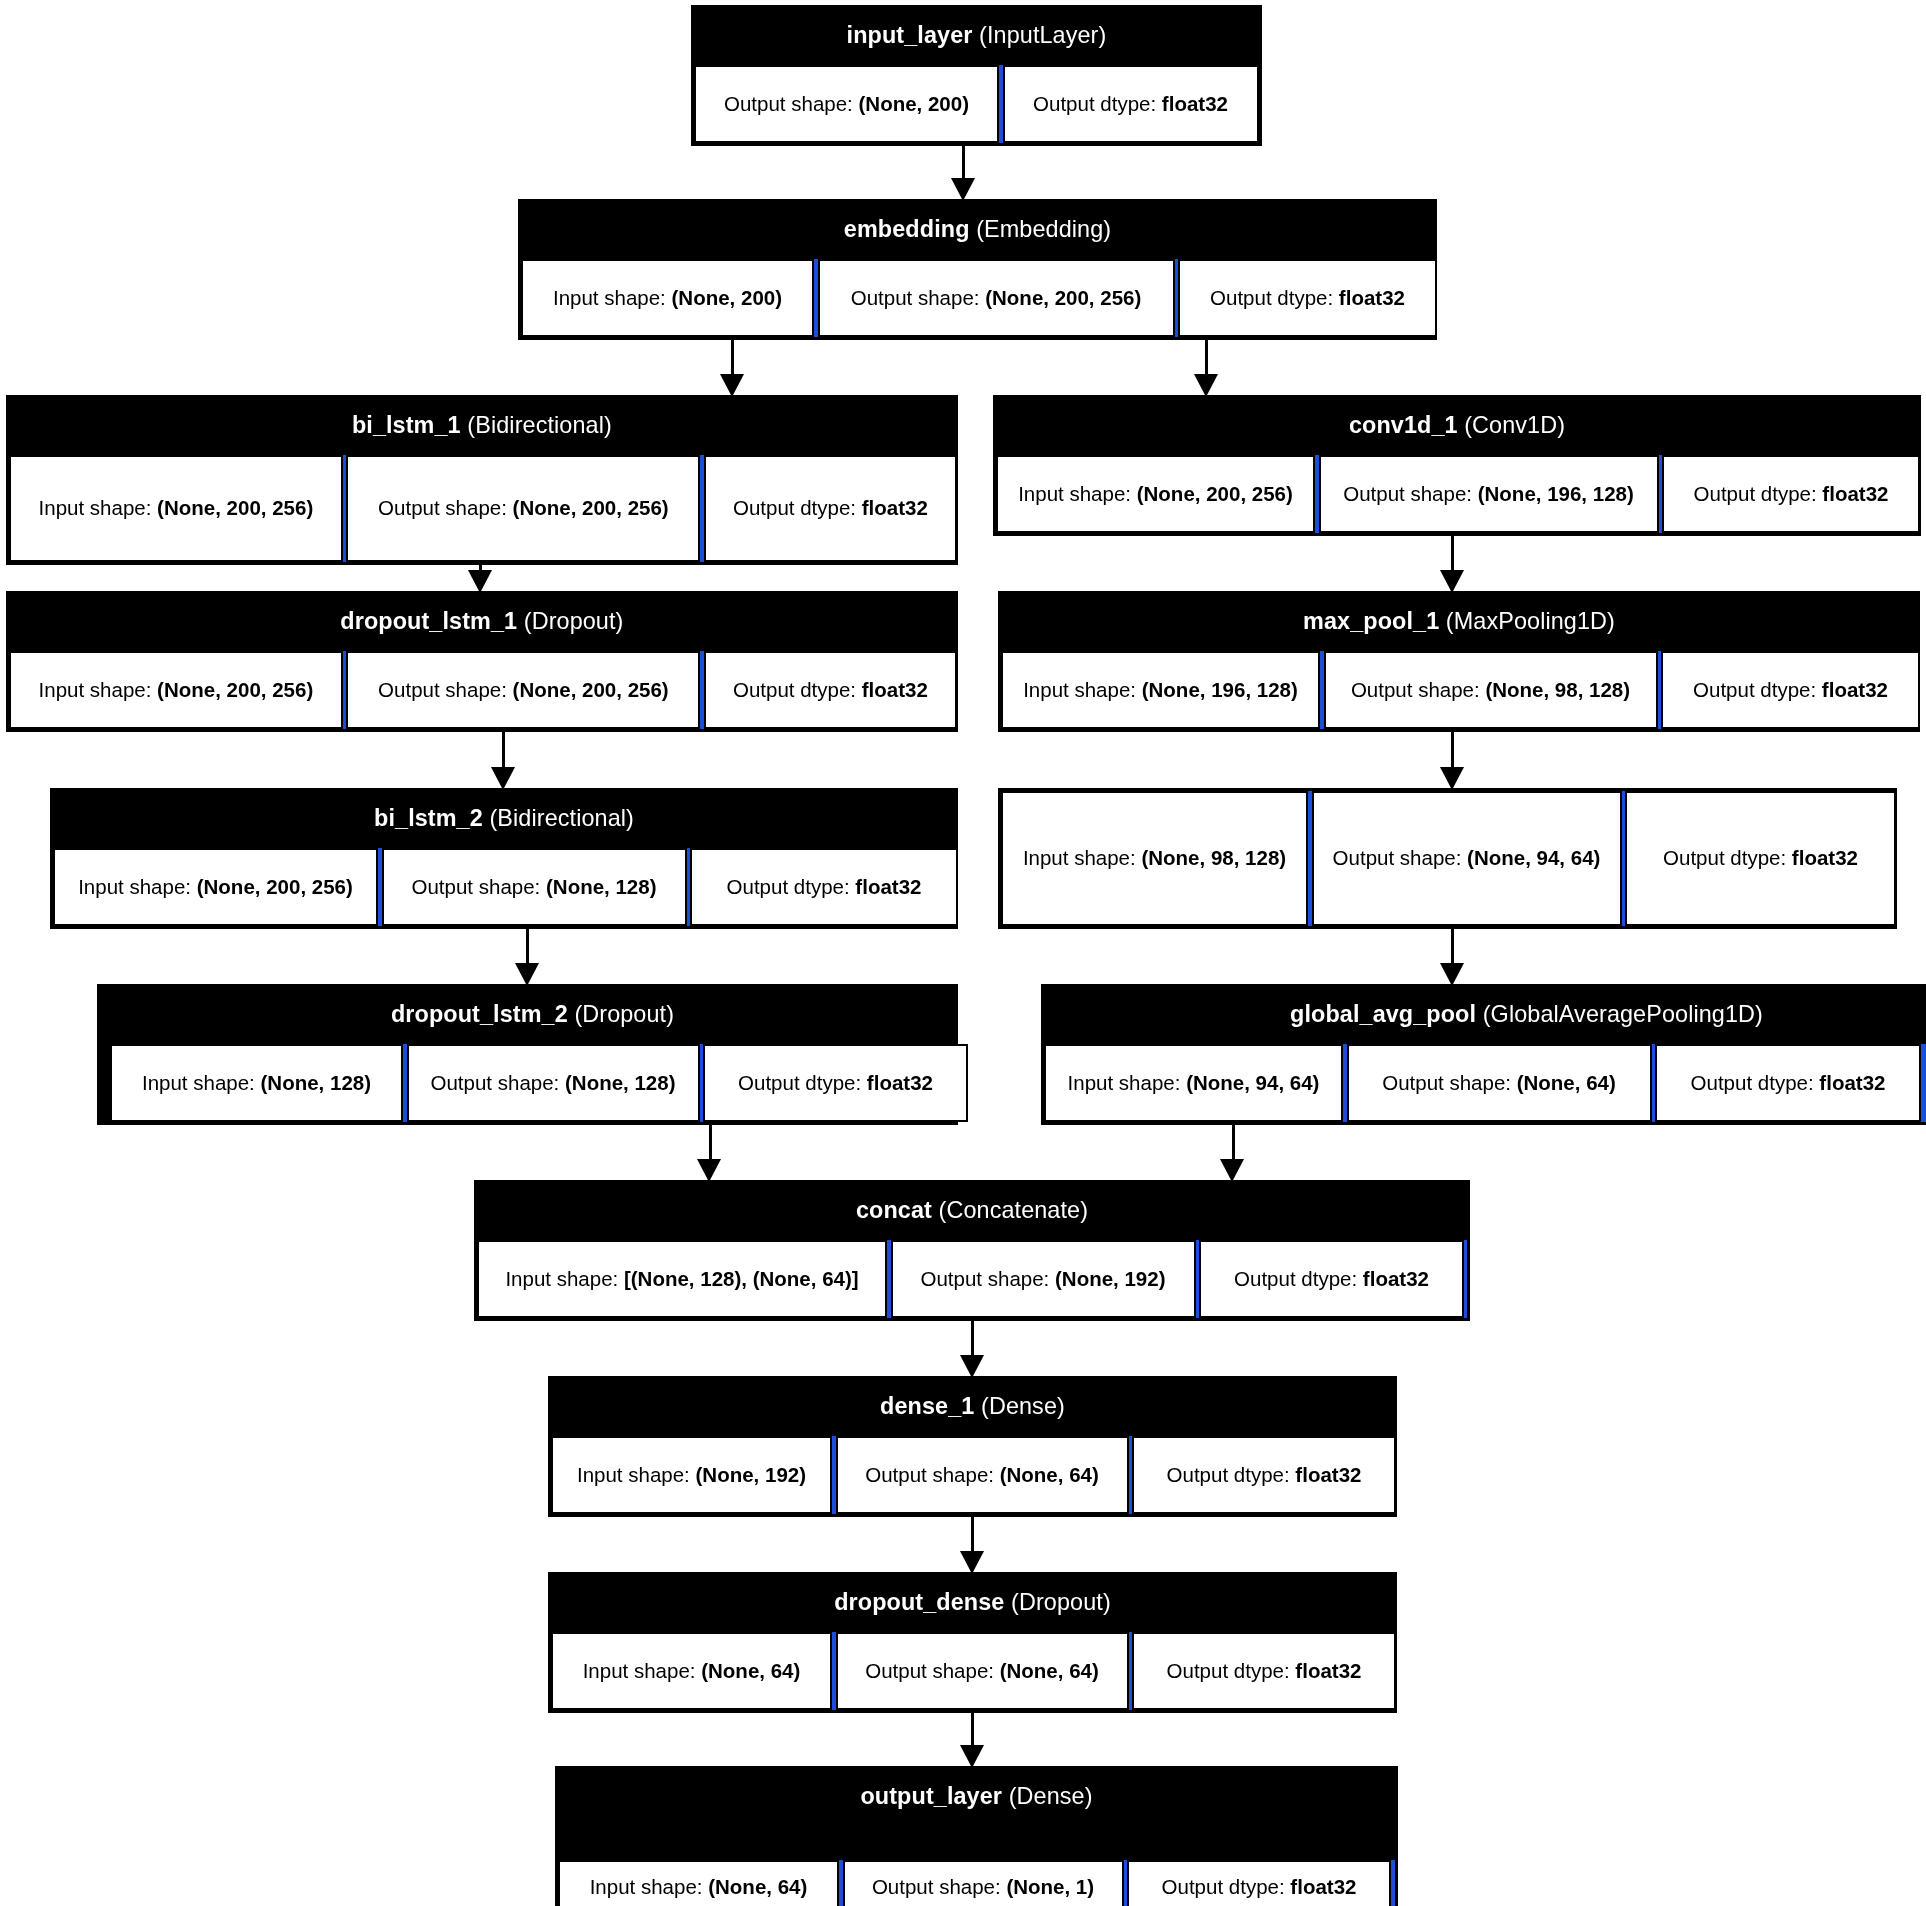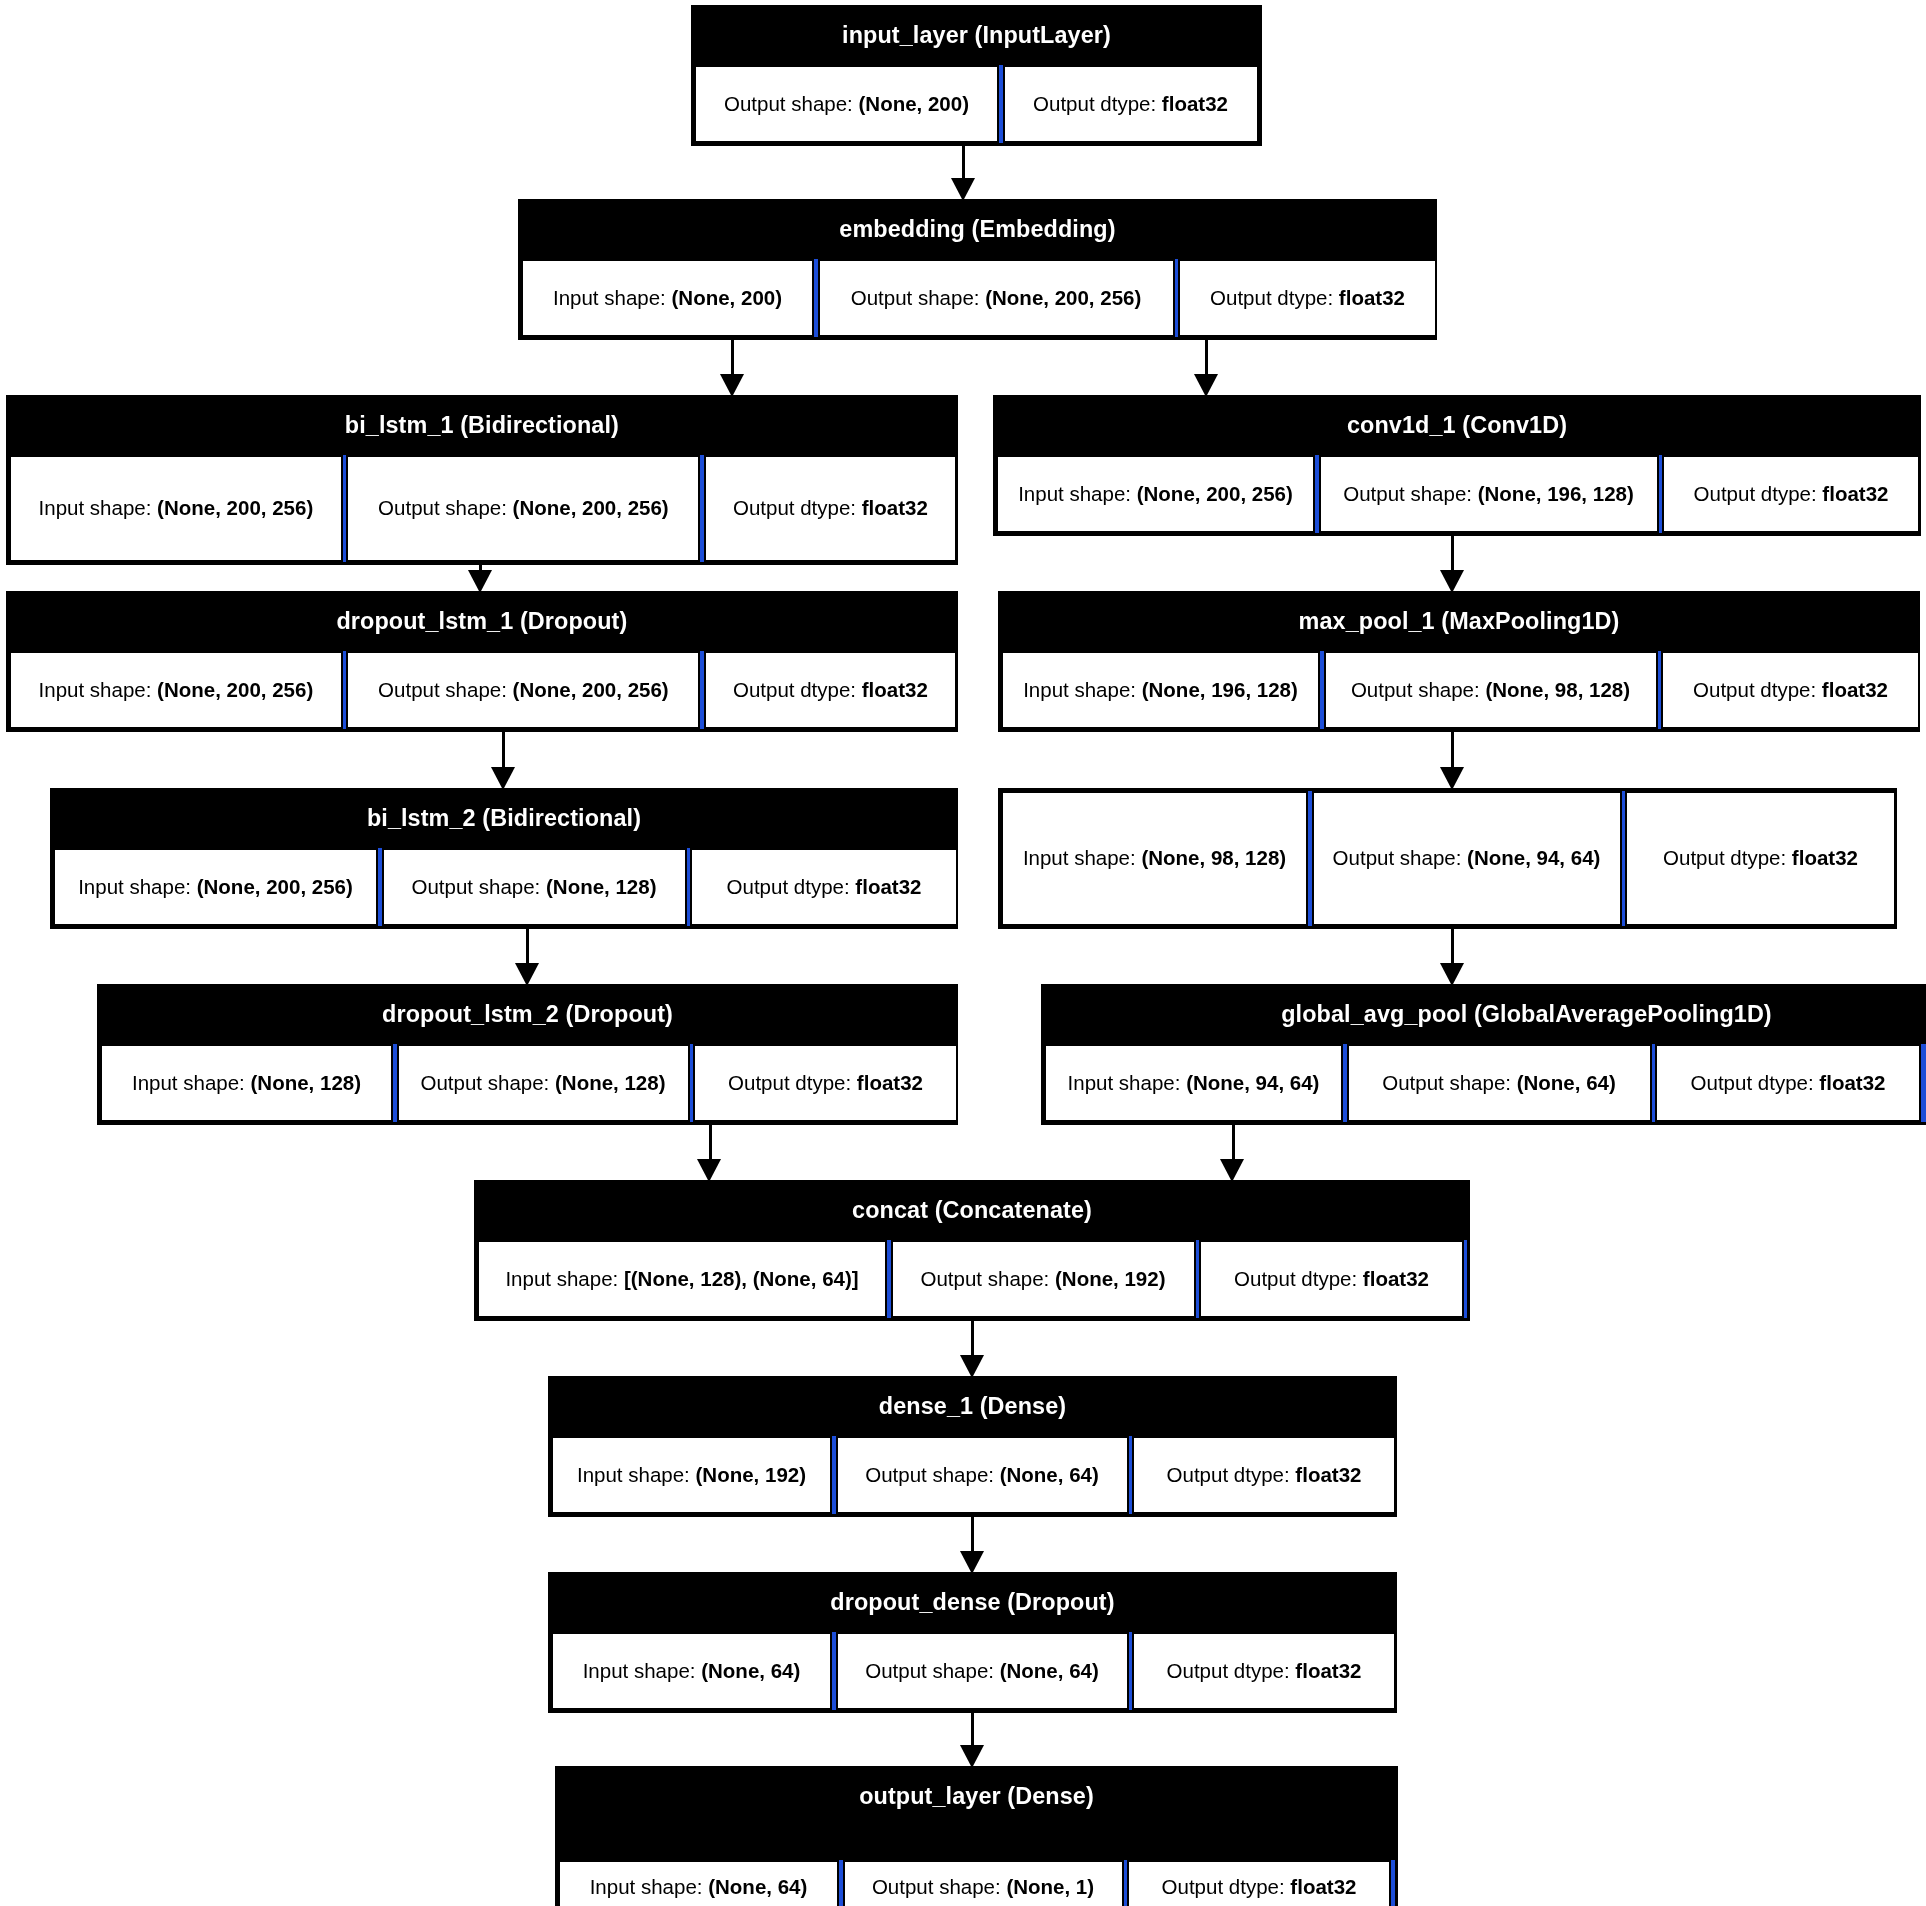--- a/index.html
+++ b/index.html
@@ -32,21 +32,21 @@
     font-size: 23.4px;
     line-height: 1.0;
     padding: 16.4px 5.9px 17.6px 5.9px;
     white-space: nowrap;
     letter-spacing: 0.1px;
   }
   .node-title .nm {
     font-weight: bold;
   }
   .node-title .cls {
-    font-weight: bold;
+    font-weight: normal;
   }
 
   .node-cells {
     display: flex;
     flex-direction: row;
     flex: 1 1 auto;
     background: #1d4ed8;
     gap: 3.5px;
     padding: 0 0 0 0;
   }
@@ -172,21 +172,21 @@
           <div class="cell" style="width: 268px;"><span class="lab">Output dtype:</span>&nbsp;<span class="val">float32</span></div>
         </div>
       </div>
       <div class="node" style="left: 998px; top: 788px; width: 899px; height: 141px;">
         <div class="node-cells">
           <div class="cell" style="width: 307px;"><span class="lab">Input shape:</span>&nbsp;<span class="val">(None, 98, 128)</span></div>
           <div class="cell" style="width: 310px;"><span class="lab">Output shape:</span>&nbsp;<span class="val">(None, 94, 64)</span></div>
           <div class="cell" style="width: 271px;"><span class="lab">Output dtype:</span>&nbsp;<span class="val">float32</span></div>
         </div>
       </div>
-      <div class="node" style="left: 97px; top: 984px; width: 861px; height: 141px;">
+      <div class="node" style="left: 97px; top: 984px; width: 861px; height: 141px; padding-left: 10px;">
         <div class="node-title"><span class="nm">dropout_lstm_2</span> <span class="cls">(Dropout)</span></div>
         <div class="node-cells">
           <div class="cell" style="width: 293px;"><span class="lab">Input shape:</span>&nbsp;<span class="val">(None, 128)</span></div>
           <div class="cell" style="width: 293px;"><span class="lab">Output shape:</span>&nbsp;<span class="val">(None, 128)</span></div>
           <div class="cell" style="width: 265px;"><span class="lab">Output dtype:</span>&nbsp;<span class="val">float32</span></div>
         </div>
       </div>
       <div class="node" style="left: 998px; top: 984px; width: 971px; height: 141px; margin-left: 43px;">
         <div class="node-title"><span class="nm">global_avg_pool</span> <span class="cls">(GlobalAveragePooling1D)</span></div>
         <div class="node-cells">

